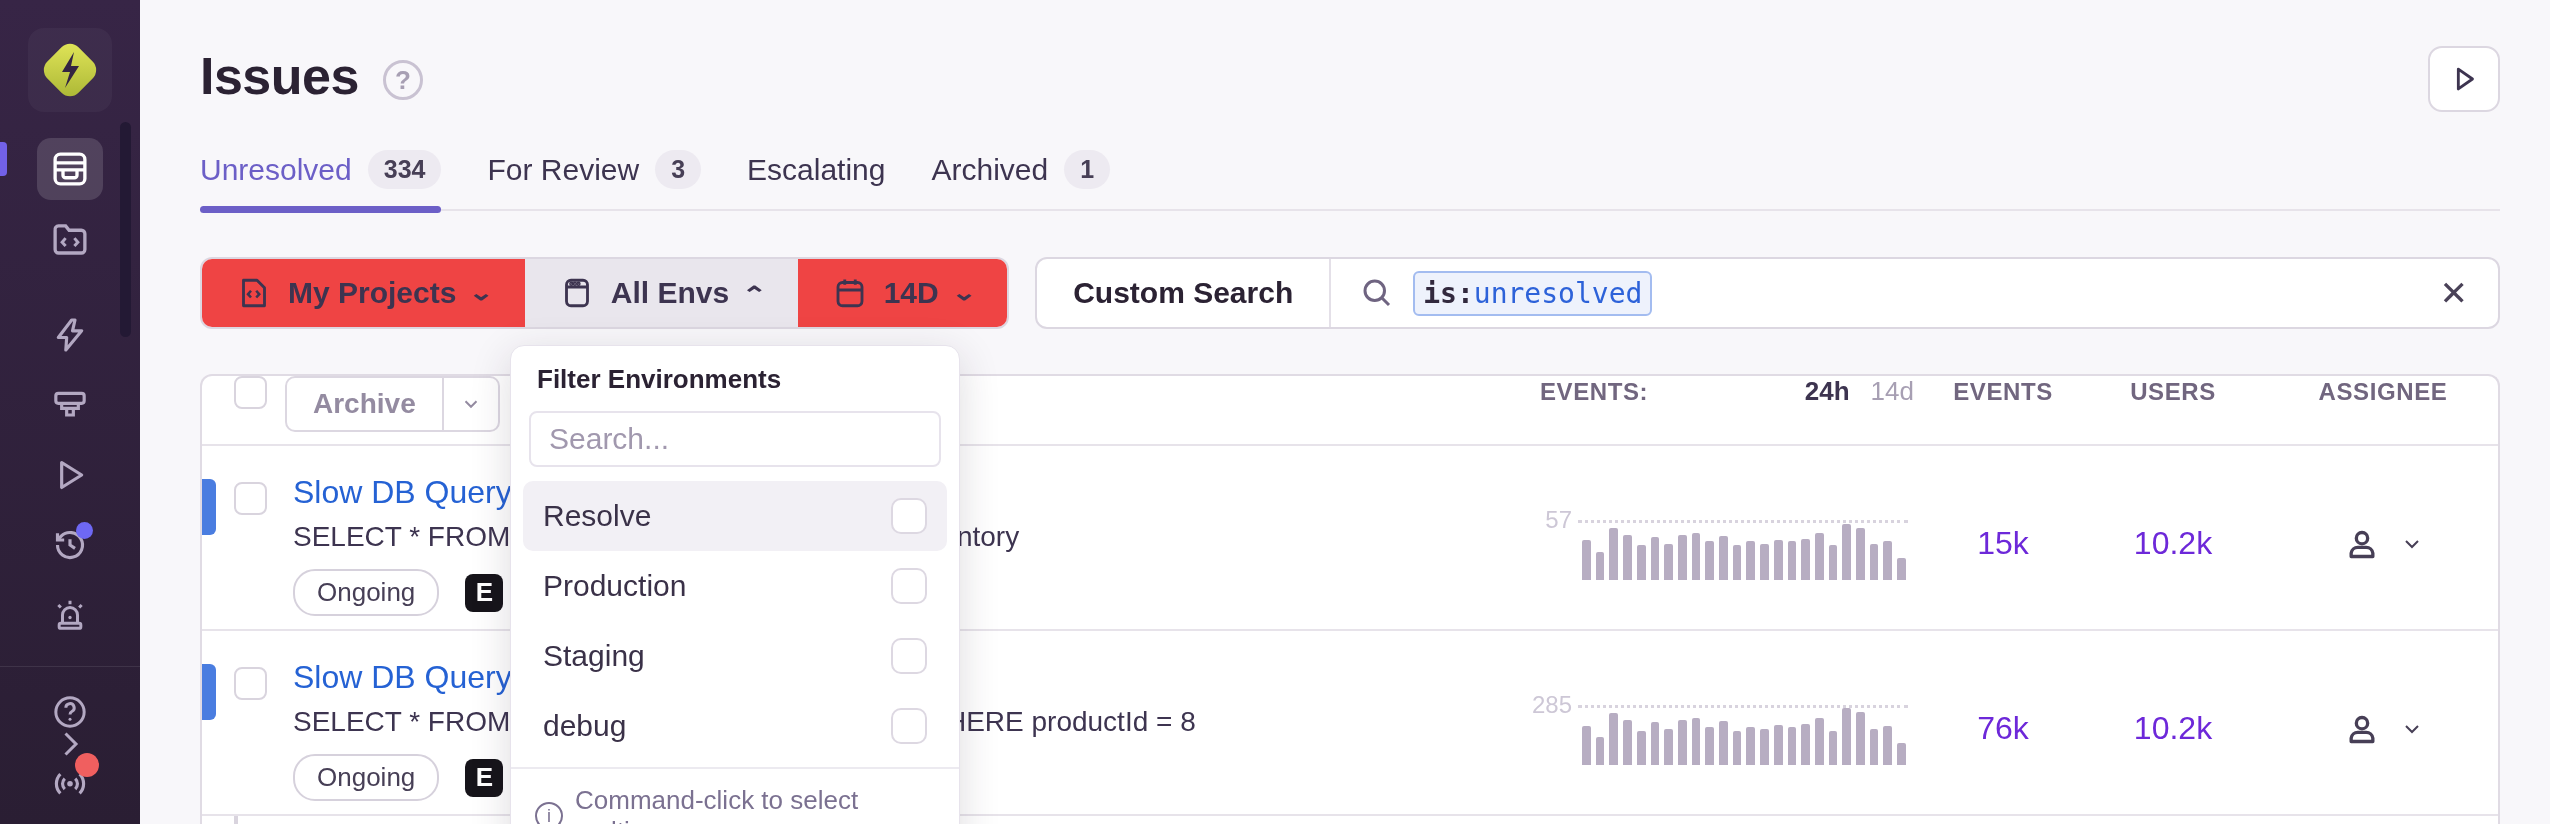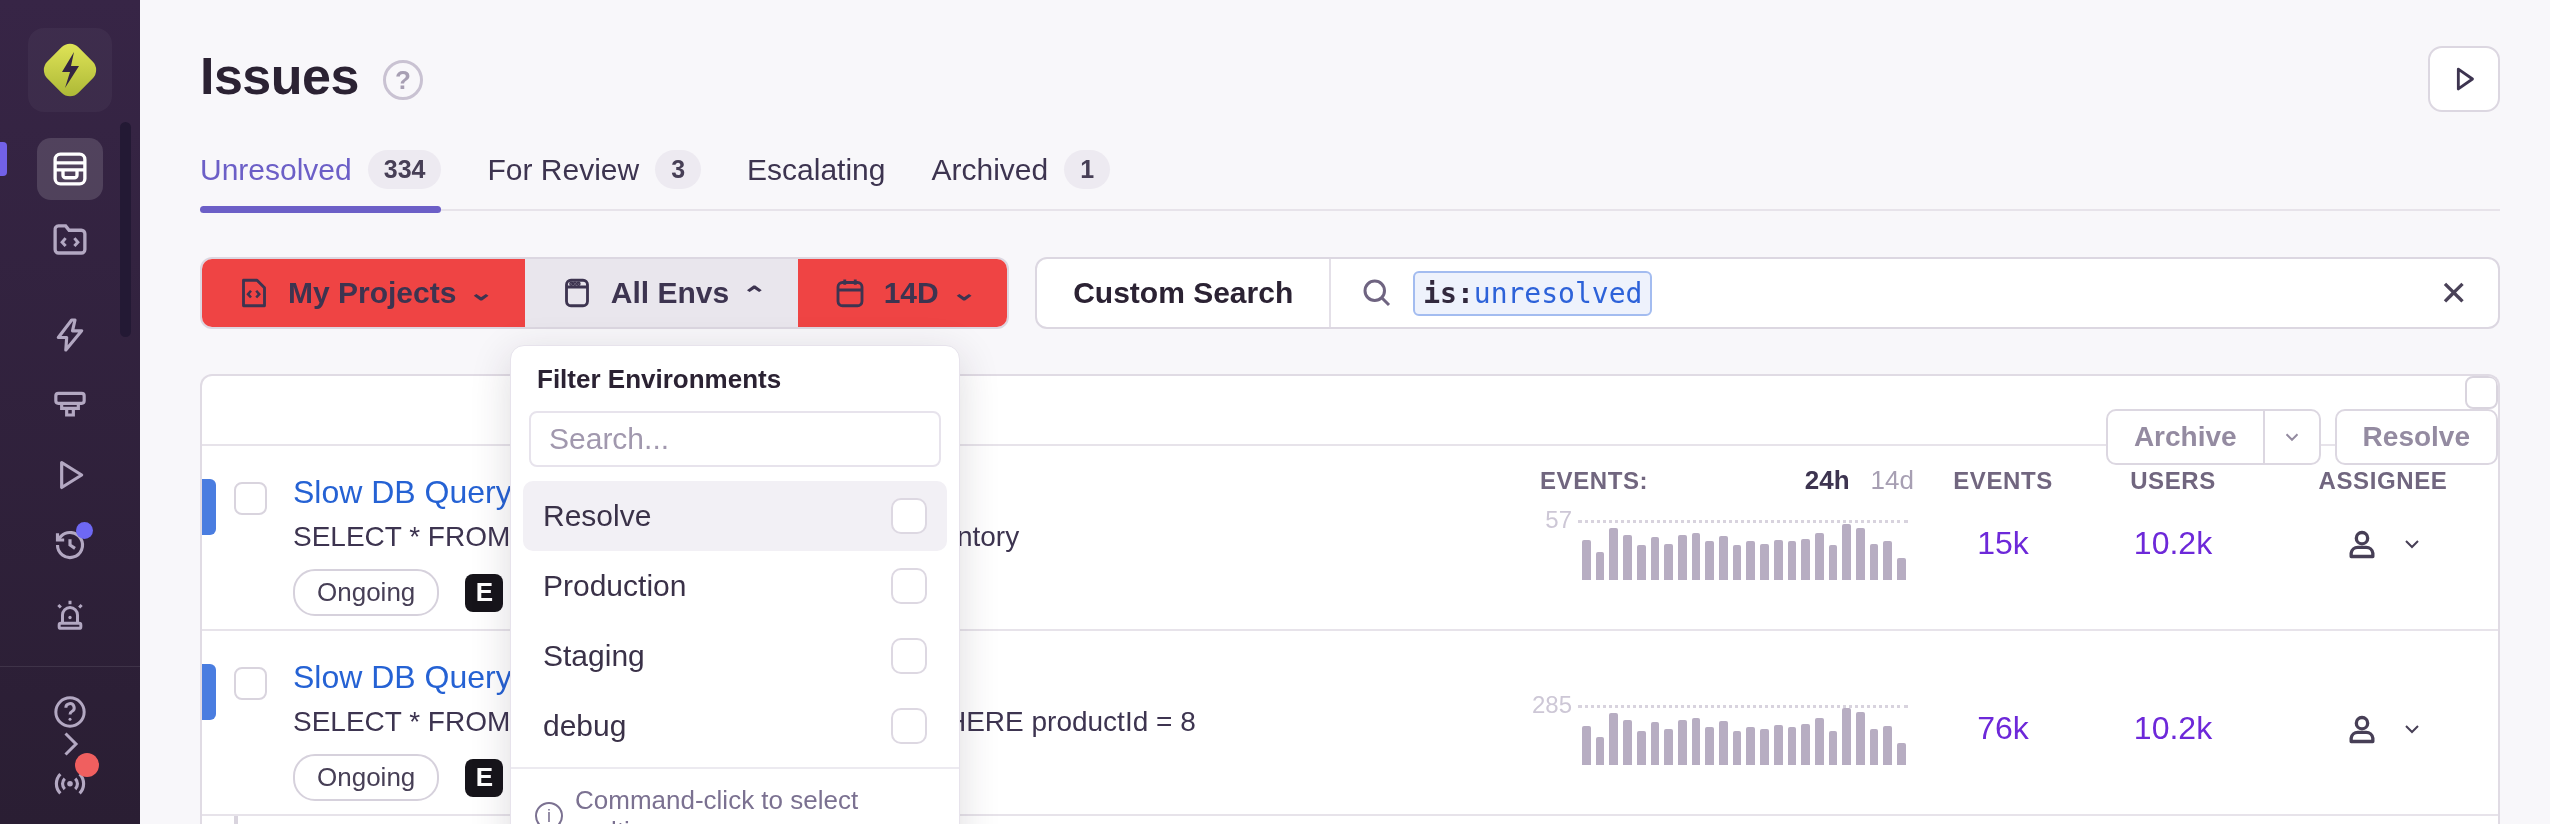--- a/index.html
+++ b/index.html
@@ -47,21 +47,21 @@
   .search-label { font-size:30px; font-weight:bold; color:#2b2233; padding:0 36px; }
   .search-vdiv { width:2px; align-self:stretch; background:#e4e0e8; }
   .search-field { flex:1; display:flex; align-items:center; gap:18px; padding:0 28px; }
   .token { font-family:"DejaVu Sans Mono","Liberation Mono",monospace; font-size:28px; background:#eef2fc; border:2px solid #a3bcf0; border-radius:6px; padding:4px 8px; }
   .token .k { color:#32293e; font-weight:bold; }
   .token .v { color:#2d62d9; }
   .clear-x { margin-left:auto; color:#4a4258; font-size:34px; padding-right:30px; font-weight:300; }
 
   
   .issues-panel { margin-top:45px; background:#fff; border:2px solid #e0dbe4; border-radius:12px 12px 0 0; border-bottom:none; height:456px; overflow:hidden; position:relative; }
-  .thead { display:flex; align-items:flex-end; height:70px; border-bottom:2px solid #e7e3ea; padding-left:32px;flex-direction:column; }
+  .thead { display:flex; align-items:flex-start; height:70px; border-bottom:2px solid #e7e3ea; padding-left:32px; }
   .cb { width:33px; height:33px; border:2px solid #d9d4de; border-radius:8px; background:#fff; flex:0 0 auto; }
   .bulk { display:flex; margin-left:18px; }
   .split-btn { display:flex; border:2px solid #dcd7e1; border-radius:10px; overflow:hidden; height:56px; background:#fff; }
   .split-main { padding:0 26px; display:flex; align-items:center; font-size:28px; font-weight:bold; color:#948ba1; }
   .split-arrow { border-left:2px solid #dcd7e1; width:56px; display:flex; align-items:center; justify-content:center; color:#948ba1; font-size:20px; }
   .resolve-btn { margin-left:14px; height:56px; border:2px solid #dcd7e1; border-radius:10px; background:#fff; font-size:28px; font-weight:bold; color:#948ba1; padding:0 26px; display:flex; align-items:center; }
   .metric-cols { margin-left:auto; display:flex; align-items:center; }
   .col-graph { width:400px; display:flex; align-items:center; justify-content:space-between; padding:0 14px 0 12px; }
   .col-events { width:150px; text-align:center; }
   .col-users { width:190px; text-align:center; }

